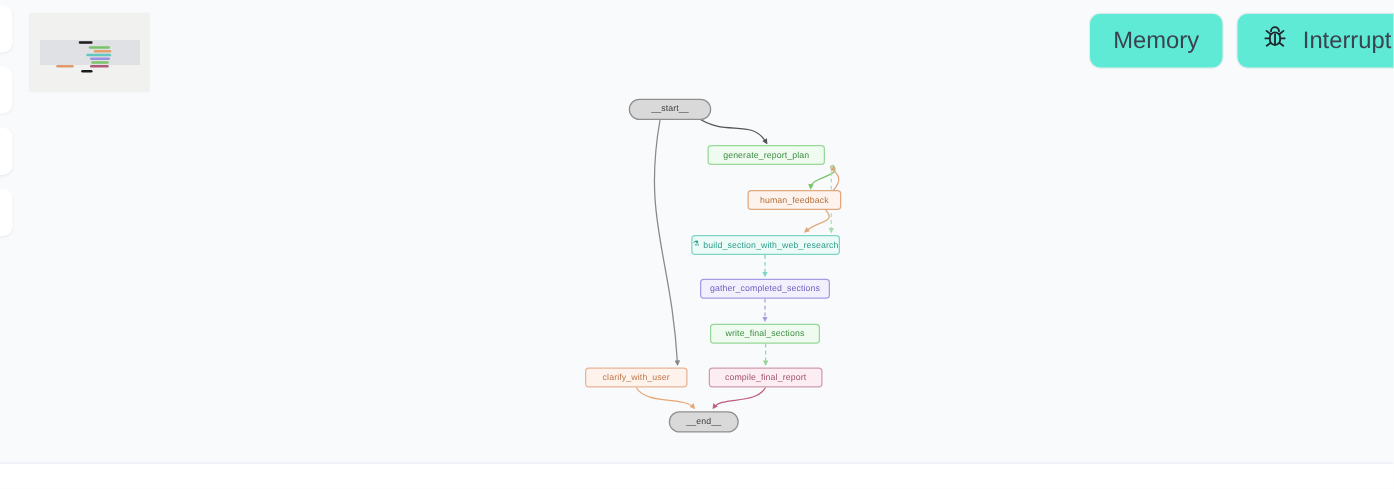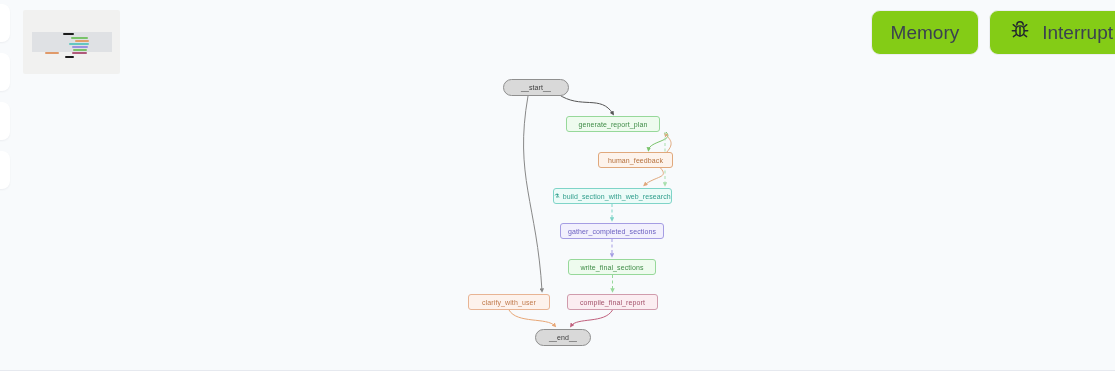--- a/index.html
+++ b/index.html
@@ -68,21 +68,21 @@
     display: flex;
     gap: 10px;
     align-items: center;
   }
   .tool-btn {
     display: flex;
     align-items: center;
     gap: 11px;
     height: 45px;
     padding: 0 19px;
-    background: #84cc16;
+    background: #5eead4;
     border: 1px solid #eceef1;
     border-radius: 9px;
     box-sizing: border-box;
     color: #3b4250;
     font-size: 19px;
     font-family: "Liberation Sans", sans-serif;
     white-space: nowrap;
     cursor: pointer;
   }
   .tool-btn .lbl { line-height: 1; }

